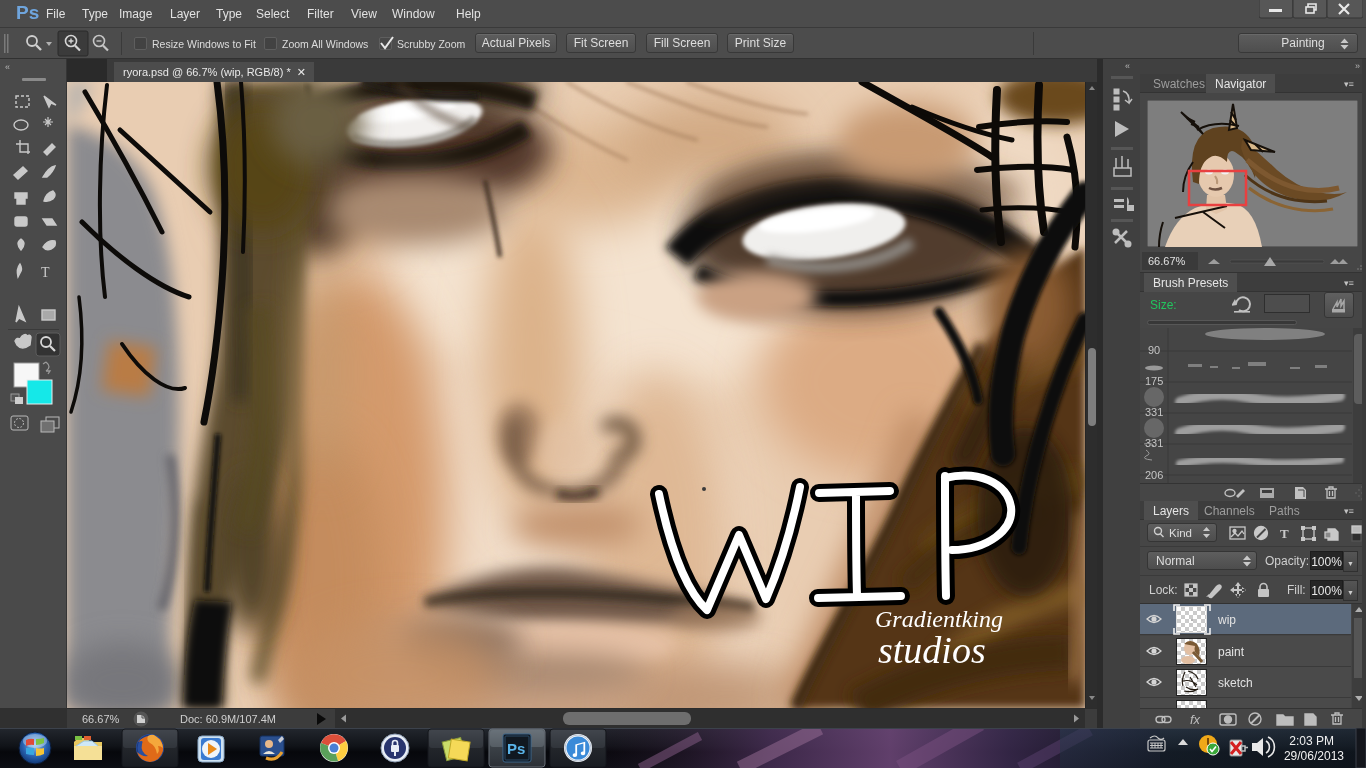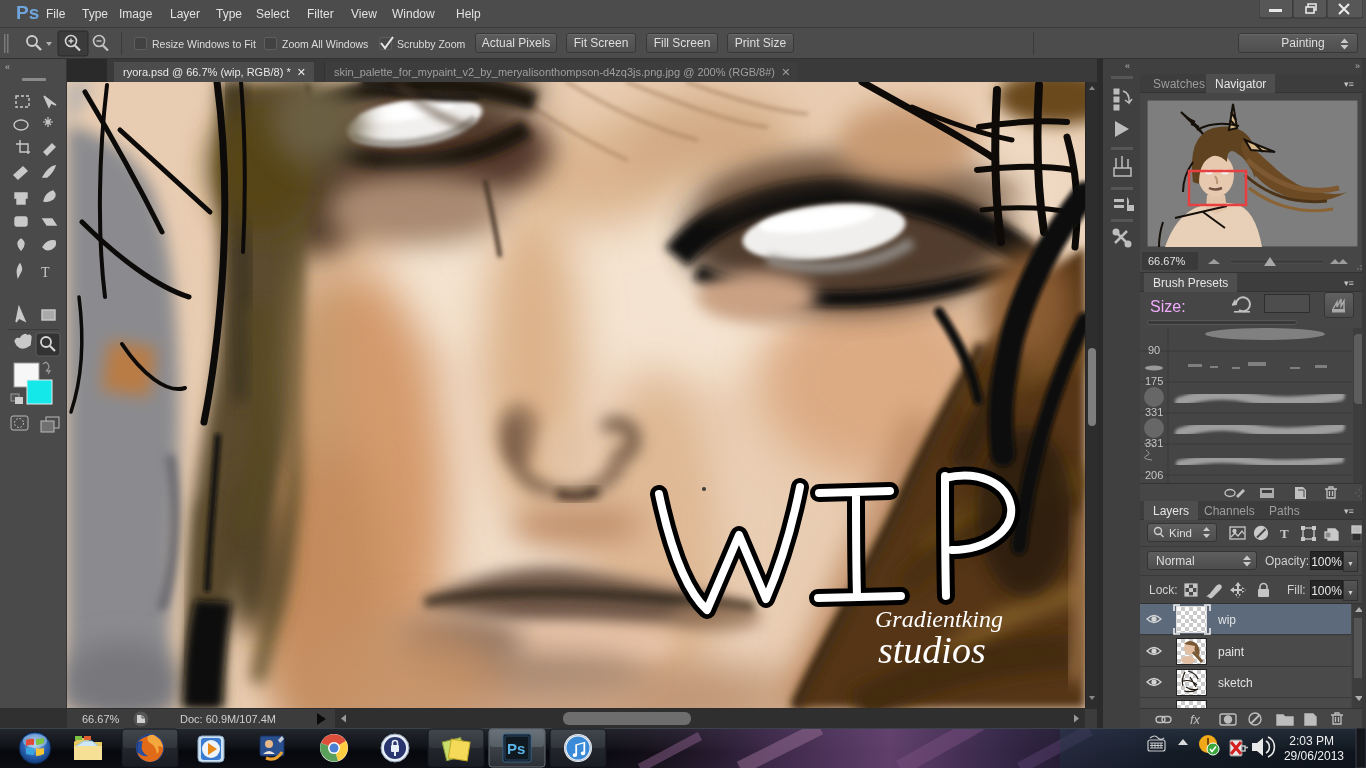--- a/index.html
+++ b/index.html
@@ -158,21 +158,20 @@
         <rect x="15" y="338" width="8" height="7" fill="#cfcfcf"></rect>
     <rect x="11" y="357" width="17" height="14" rx="2" fill="none" stroke="#b9b9b9"></rect>
     <circle cx="19" cy="364" r="4.5" fill="none" stroke="#b9b9b9" stroke-dasharray="2 1.5"></circle>
     <rect x="46" y="358" width="13" height="11" fill="none" stroke="#b9b9b9"></rect>
     <rect x="41" y="362" width="13" height="11" fill="#707070" stroke="#b9b9b9"></rect>
   </svg>
   </div>
 
   <div id="tabbar" class="abs">
     <div id="tab1">ryora.psd @ 66.7% (wip, RGB/8) * &nbsp;✕</div>
-    <div id="tab2">skin_palette_for_mypaint_v2_by_meryalisonthompson-d4zq3js.png.jpg @ 200% (RGB/8#) &nbsp;✕</div>
   </div>
 
   <div id="canvaswrap" class="abs">
   <svg width="1018" height="626" viewBox="0 0 1018 626">
     <defs>
       <filter id="f4" x="-80%" y="-80%" width="260%" height="260%">
             <feGaussianBlur stdDeviation="4"></feGaussianBlur>
           </filter>
       <filter id="f8" x="-120%" y="-120%" width="340%" height="340%">
             <feGaussianBlur stdDeviation="8"></feGaussianBlur>
@@ -441,21 +440,21 @@
           </g>
       </svg>
     </div>
 
     <div class="abs" style="left:0;top:214px;width:226px;height:19px;background:#3d3d3d;border-bottom:1px solid #333">
       <div class="ptab on" style="left:4px">Brush Presets</div>
       <div class="pmenu" style="right:6px;top:5px">▾≡</div>
     </div>
 
     <div class="abs" style="left:0;top:233px;width:226px;height:36px;background:#464646">
-      <span style="position:absolute;left:10px;top:6px;font-size:16px;color:#f0abfc">Size:</span>
+      <span style="position:absolute;left:10px;top:6px;font-size:12px;color:#22c55e">Size:</span>
       <svg class="abs" style="left:92px;top:3px" width="22" height="18" viewBox="0 0 22 18">
         <path d="M4,9 a7,7 0 1 1 3,6" stroke="#c0c0c0" stroke-width="2" fill="none"></path>
         <path d="M3,4 l2,6 -6,1 Z" fill="#c0c0c0"></path>
           <rect x="2" y="16" width="16" height="1.6" fill="#c0c0c0"></rect>
       </svg>
       <div class="abs" style="left:124px;top:2px;width:46px;height:19px;background:#4d4d4d;border:1px solid #2e2e2e"></div>
       <div class="abs" style="left:184px;top:0px;width:30px;height:26px;background:linear-gradient(#606060,#4c4c4c);border:1px solid #353535;border-radius:3px">
         <svg width="28" height="24" viewBox="0 0 28 24">
             <path d="M8,16 l4,-7 v5 l4,-8 v7 l3,-5 v8" stroke="#a8a8a8" stroke-width="1.5" fill="none"></path>
             <rect x="7" y="16" width="13" height="3.5" fill="#a8a8a8"></rect>

